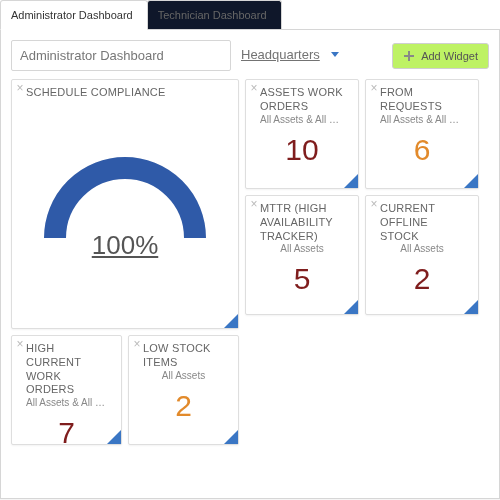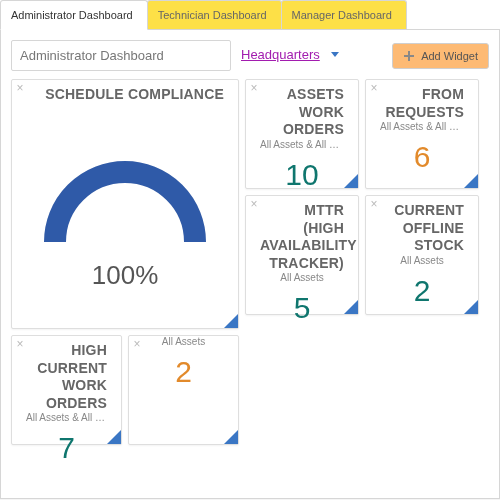--- a/index.html
+++ b/index.html
@@ -13,21 +13,21 @@
     overflow: hidden;
   }
   .tabs {
     display: flex;
     background: #fff;
   }
   .tab {
     padding: 8px 14px 8px 10px;
     border: 1px solid #d6d6d6;
     border-bottom: none;
-    background: #fde047;
+    background: #0f172a;
     color: #666;
     font-size: 11px;
     cursor: pointer;
     border-radius: 3px 3px 0 0;
     margin-right: -1px;
     min-width: 116px;
   }
   .tab.active {
     background: #fff;
     color: #333;
@@ -53,34 +53,34 @@
     flex: 0 0 220px;
     border: 1px solid #d6d6d6;
     padding: 7px 8px;
     font-size: 13px;
     color: #777;
     font-family: inherit;
     border-radius: 2px;
     background: #fff;
   }
   .hq {
-    color: #a21caf;
+    color: #737373;
     font-size: 13px;
     cursor: pointer;
     text-decoration: underline;
     display: inline-flex;
     align-items: center;
     gap: 11px;
     padding-bottom: 2px;
   }
   .hq .caret { width:0;height:0;border-left:4px solid transparent;border-right:4px solid transparent;border-top:5px solid #3a76c4; }
   .spacer { flex: 1; }
   .add-widget {
     border: 1px solid #cfcfcf;
-    background: #fdba74;
+    background: #bef264;
     padding: 6px 10px;
     font-size: 11px;
     color: #555;
     border-radius: 3px;
     cursor: pointer;
     display: inline-flex;
     align-items: center;
     gap: 6px;
   }
   .add-widget .plus {
@@ -100,24 +100,24 @@
     height: 420px;
   }
   .widget {
     position: absolute;
     background: #fff;
     border: 1px solid #dedede;
     border-radius: 2px;
     box-shadow: 0 1px 2px rgba(0,0,0,0.05);
   }
   .w-title {
-    text-align: right;
-    font-size: 14px;
+    text-align: left;
+    font-size: 11px;
     color: #666;
-    font-weight: 700;
+    font-weight: 400;
     letter-spacing: 0.2px;
     padding: 6px 14px 0 14px;
     line-height: 1.25;
   }
   .w-sub {
     text-align: center;
     font-size: 10px;
     color: #888;
     padding: 0 14px 2px 14px;
     white-space: nowrap;
@@ -138,21 +138,21 @@
     position: absolute;
     bottom: 0; right: 0;
     width: 0; height: 0;
     border-left: 14px solid transparent;
     border-bottom: 14px solid #3a76c4;
     cursor: nwse-resize;
   }
   .big-value {
     font-size: 30px;
     text-align: center;
-    color: #0f766e;
+    color: #7f1d1d;
     padding: 6px 0 4px 0;
     font-weight: 400;
   }
   .big-value.orange { color: #e28a2b; }
   .gauge-holder {
     display:flex; align-items:center; justify-content:center;
     padding: 10px 0 14px 0;
   }
   
   .wA { left: 0; top: 0; width: 228px; height: 250px; }
@@ -161,30 +161,30 @@
   .wD { left: 234px; top: 0; width: 114px; height: 110px; }
   .wE { left: 234px; top: 116px; width: 114px; height: 120px; }
   .wF { left: 354px; top: 0; width: 114px; height: 110px; }
   .wG { left: 354px; top: 116px; width: 114px; height: 120px; }
   .gauge-label {
     position:absolute;
     width:100%;
     text-align:center;
     font-size:26px;
     color:#555;
-    bottom:3px;
+    bottom:29px;
+    text-decoration:underline;
   }
 </style>
 </head>
 <body>
 
 <div class="tabs">
   <div class="tab active">Administrator Dashboard</div>
   <div class="tab">Technician Dashboard</div>
-  <div class="tab">Manager Dashboard</div>
 </div>
 
 <div class="panel">
   <div class="toolbar">
     <input class="title-input" value="Administrator Dashboard" style="">
     <span class="hq">
       <span>Headquarters</span>
       <span class="caret"></span>
     </span>
     <span class="spacer"></span>
@@ -212,20 +212,21 @@
     <div class="widget wB">
       <div class="w-close">×</div>
       <div class="w-title">HIGH CURRENT WORK ORDERS</div>
       <div class="w-sub">All Assets &amp; All Gro...</div>
       <div class="big-value">7</div>
       <div class="w-resize"></div>
     </div>
 
     <div class="widget wC">
       <div class="w-close">×</div>
+      <div class="w-title">LOW STOCK ITEMS</div>
       <div class="w-sub">All Assets</div>
       <div class="big-value orange">2</div>
       <div class="w-resize"></div>
     </div>
 
     <div class="widget wD">
       <div class="w-close">×</div>
       <div class="w-title">ASSETS WORK ORDERS</div>
       <div class="w-sub">All Assets &amp; All Gro...</div>
       <div class="big-value">10</div>

